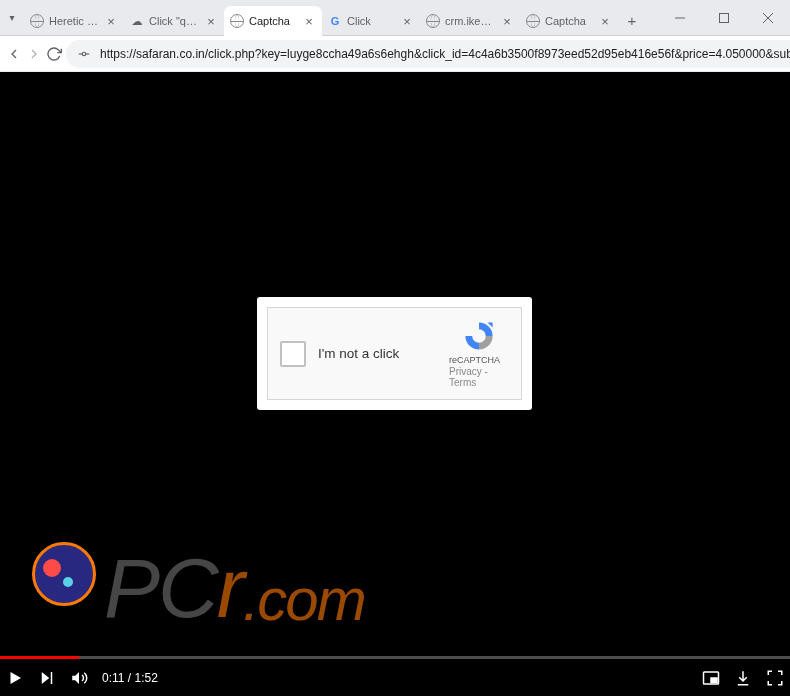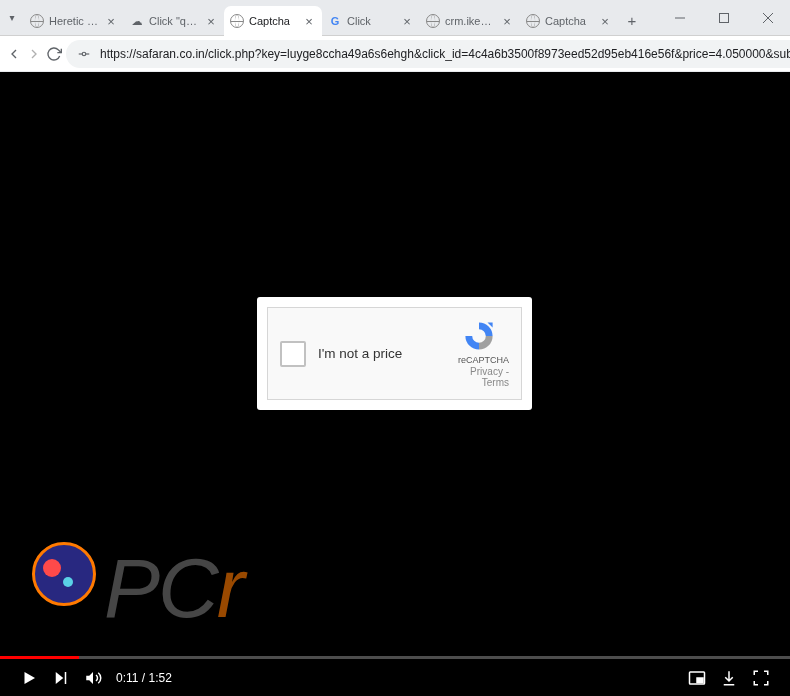--- a/index.html
+++ b/index.html
@@ -18,34 +18,34 @@
 .navbtn{width:28px;height:28px;display:flex;align-items:center;justify-content:center;color:#5f6368;border-radius:50%;cursor:pointer}
 .navbtn.disabled{color:#b0b0b0}
 .omnibox{flex:1;height:28px;background:#f1f3f4;border-radius:14px;display:flex;align-items:center;padding:0 10px;gap:8px}
 .site-icon{width:16px;height:16px;color:#5f6368;display:flex;align-items:center;justify-content:center}
 .url{flex:1;font-size:12px;color:#202124;overflow:hidden;white-space:nowrap;text-overflow:ellipsis}
 .content{height:624px;background:#000;position:relative}
 .captcha-card{position:absolute;left:257px;top:225px;width:275px;height:113px;background:#fff;border-radius:3px;box-shadow:0 2px 10px rgba(0,0,0,.3);padding:10px}
 .captcha-inner{width:100%;height:100%;background:#f9f9f9;border:1px solid #d6d6d6;display:flex;align-items:center;padding:0 12px}
 .checkbox{width:26px;height:26px;border:2px solid #c1c1c1;border-radius:2px;background:#fff;cursor:pointer}
 .captcha-text{margin-left:12px;font-size:13.5px;color:#333;flex:1}
-.captcha-right{width:60px;text-align:right}
+.captcha-right{width:60px;text-align:left}
 .rc-logo{width:34px;height:34px;margin:0 auto 2px}
 .rc-label{font-size:9px;color:#555;line-height:1.2}
 .rc-terms{font-size:10px;color:#888}
 .watermark{position:absolute;left:32px;bottom:60px;display:flex;align-items:center}
 .wm-icon{width:64px;height:64px;border-radius:50%;background:#282880;border:3px solid #ff7a00;position:relative;margin-right:8px;margin-bottom:30px}
 .wm-icon::before{content:'';position:absolute;width:18px;height:18px;background:#ff4a4a;border-radius:50%;left:8px;top:14px}
 .wm-icon::after{content:'';position:absolute;width:10px;height:10px;background:#5ad1e6;border-radius:50%;left:28px;top:32px}
 .wm-text{font-size:84px;font-weight:300;font-style:italic;color:rgba(200,200,200,.35);letter-spacing:-2px;display:flex;align-items:flex-end;line-height:.9}
 .wm-orange{color:rgba(255,122,0,.6)}
 .player{position:absolute;bottom:0;left:0;right:0;height:40px}
 .progress{height:3px;background:rgba(255,255,255,.3);position:relative}
 .progress-fill{height:100%;width:10%;background:#ff0000}
-.controls{height:37px;display:flex;align-items:center;padding:0 20px;gap:14px}
+.controls{height:37px;display:flex;align-items:center;padding:0 6px;gap:14px}
 .pbtn{color:#fff;cursor:pointer;display:flex;align-items:center;justify-content:center}
 .ptime{color:#fff;font-size:12px}
 .controls .right{margin-left:auto;display:flex;gap:14px}
 .globe-icon{width:14px;height:14px;border:1.5px solid #888;border-radius:50%;position:relative}
 .globe-icon::before{content:'';position:absolute;inset:0;border-left:1.5px solid #888;border-right:1.5px solid #888;border-radius:50%;transform:scaleX(.4)}
 .globe-icon::after{content:'';position:absolute;left:0;right:0;top:50%;border-top:1.5px solid #888}
 </style>
 </head>
 <body>
 
@@ -138,41 +138,42 @@
     <span class="url">https://safaran.co.in/click.php?key=luyge8ccha49a6s6ehgh&amp;click_id=4c4a6b3500f8973eed52d95eb416e56f&amp;price=4.050000&amp;sub1=...</span>
 
   </div>
 
 </div>
 
 <div class="content">
   <div class="captcha-card">
     <div class="captcha-inner">
       <div class="checkbox"></div>
-      <div class="captcha-text">I'm not a price</div>
+      <div class="captcha-text">I'm not a click</div>
       <div class="captcha-right">
         <div class="rc-logo">
           <svg viewBox="0 0 40 40">
               <path d="M20 4 A16 16 0 0 1 36 20 L28 20 A8 8 0 0 0 20 12 Z" fill="#4285f4"></path>
               <path d="M36 20 A16 16 0 0 1 20 36 L20 28 A8 8 0 0 0 28 20 Z" fill="#a0a0a0"></path>
               <path d="M20 36 A16 16 0 0 1 4 20 L12 20 A8 8 0 0 0 20 28 Z" fill="#4285f4"></path>
               <polygon points="30,4 36,4 36,10" fill="#4285f4"></polygon>
             </svg>
         </div>
         <div class="rc-label">reCAPTCHA</div>
         <div class="rc-terms">Privacy - Terms</div>
       </div>
     </div>
   </div>
 
   <div class="watermark">
     <div class="wm-icon"></div>
     <div class="wm-text">
       <span>PC</span>
         <span class="wm-orange">r</span>
+        <span class="wm-orange" style="font-size:60px">.com</span>
     </div>
   </div>
 
   <div class="player">
     <div class="progress">
         <div class="progress-fill"></div>
       </div>
     <div class="controls">
       <div class="pbtn">
           <svg width="18" height="18" viewBox="0 0 24 24" fill="#fff">

